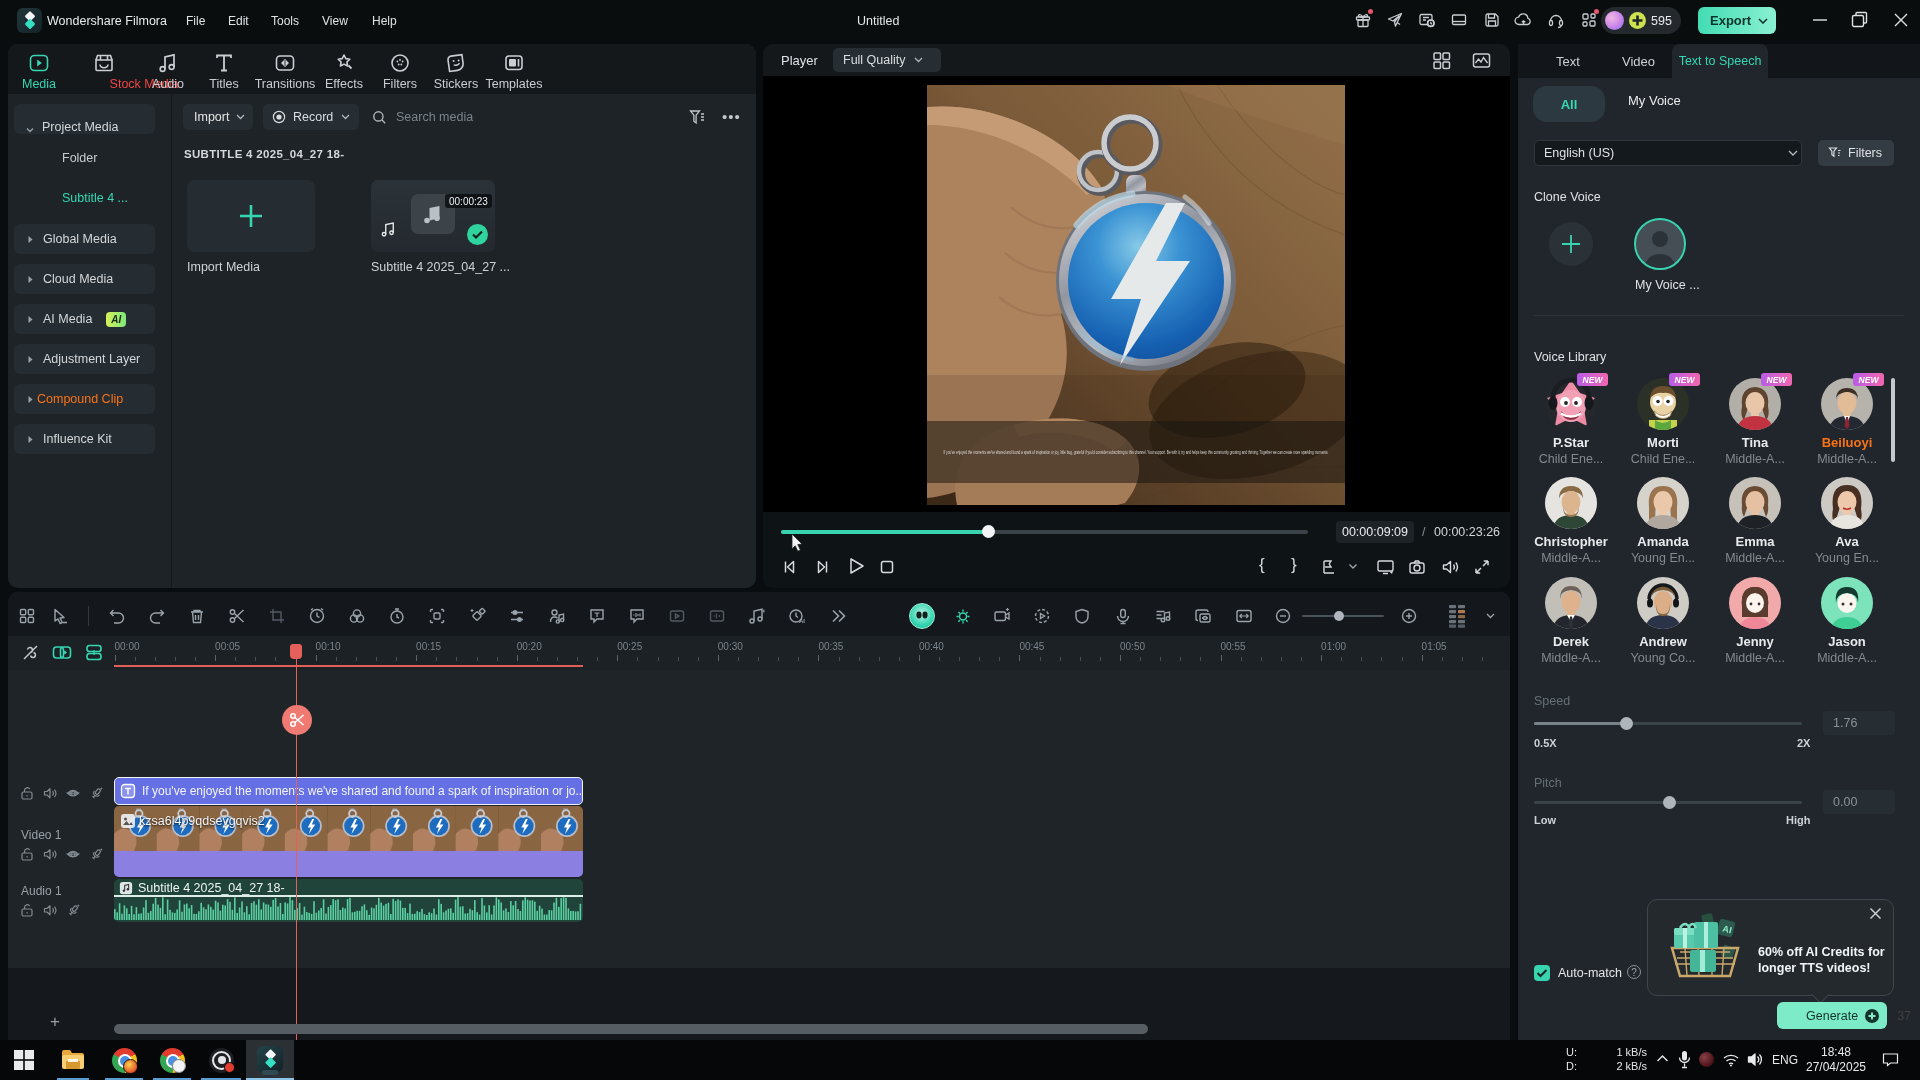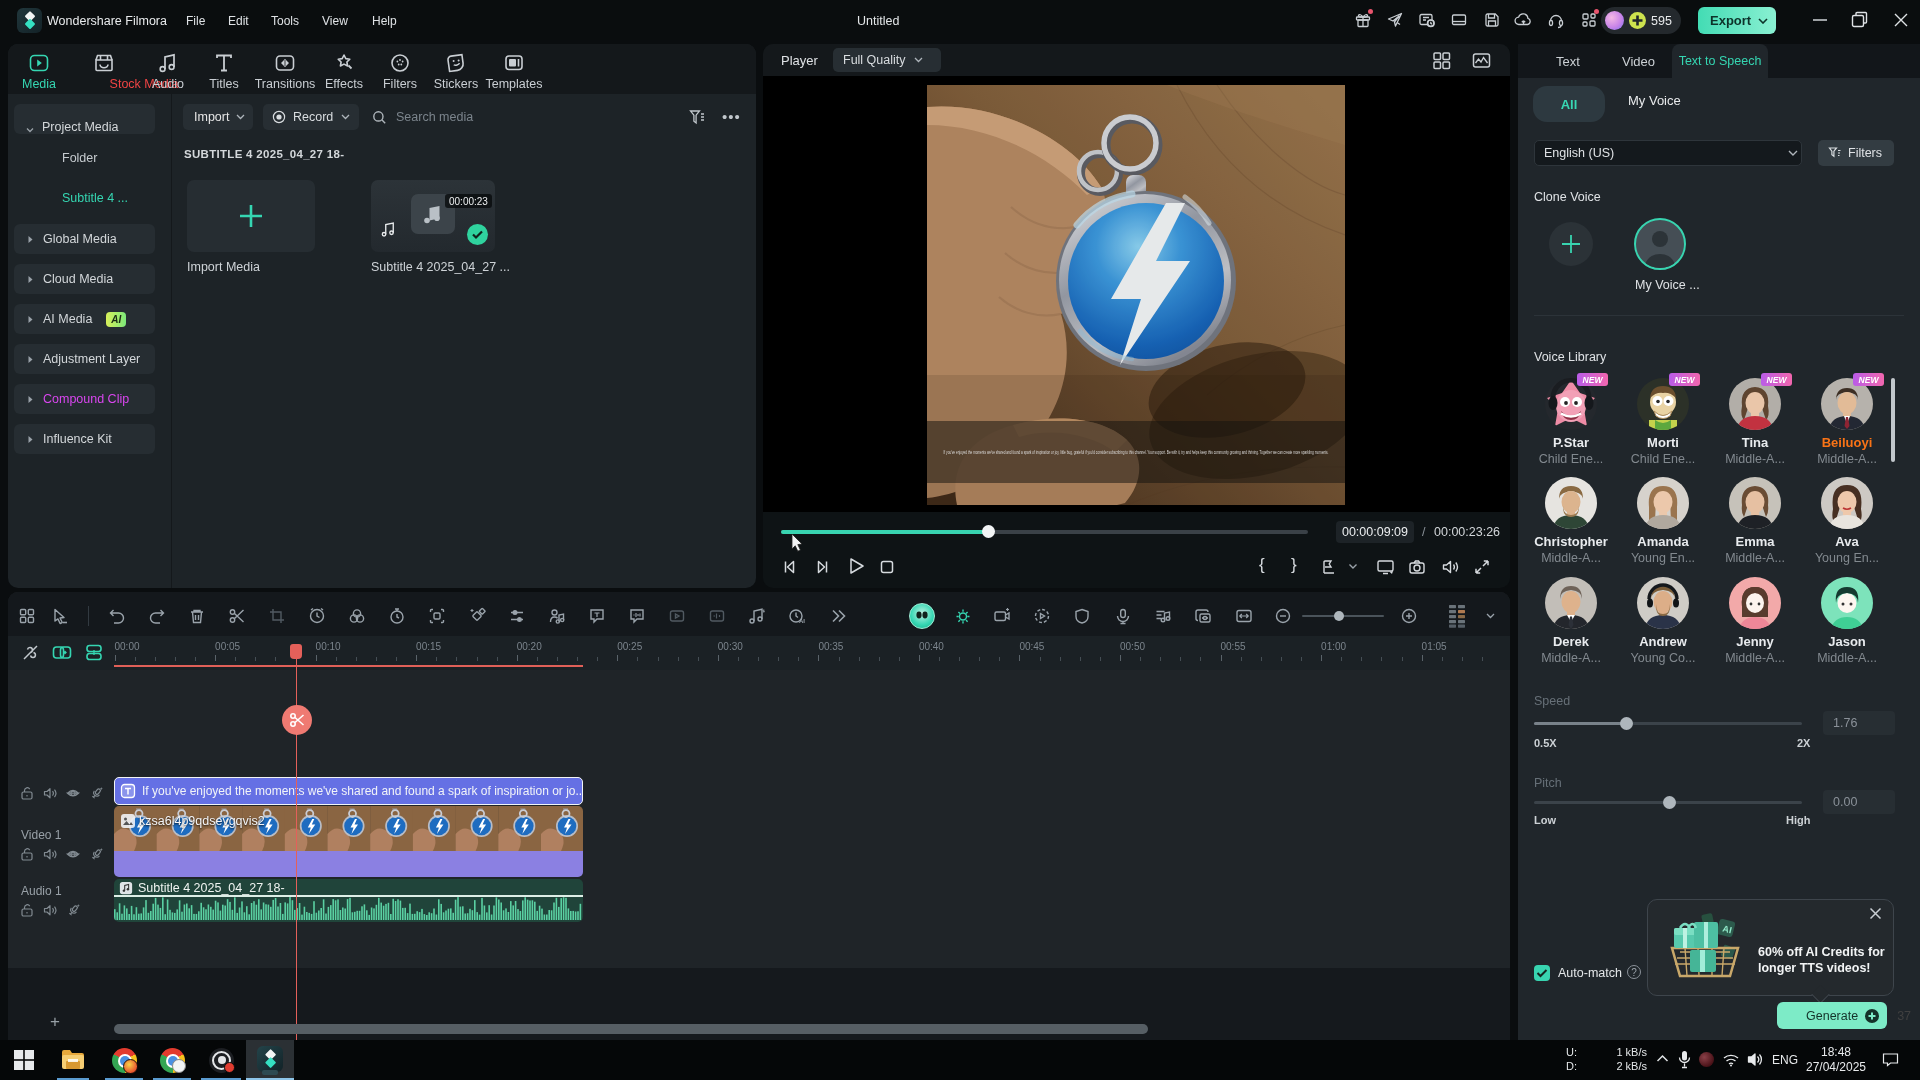--- a/index.html
+++ b/index.html
@@ -192,21 +192,21 @@
     <div class="abs flex" style="left:0;top:248px;width:141px;height:30px;background:#262d32;border-radius:6px;">
       <svg width="7" height="9" viewBox="0 0 7 9" style="margin-left:13px;">
           <path d="M1.5 1l4 3.5-4 3.5z" fill="#9aa2a9"></path>
         </svg>
       <span style="margin-left:9px;font-size:12.5px;color:#d3d7da;">Adjustment Layer</span>
     </div>
     <div class="abs flex" style="left:0;top:288px;width:141px;height:30px;background:#262d32;border-radius:6px;">
       <svg width="7" height="9" viewBox="0 0 7 9" style="margin-left:13px;">
           <path d="M1.5 1l4 3.5-4 3.5z" fill="#9aa2a9"></path>
         </svg>
-      <span style="margin-left:9px;font-size:12.5px;color:#d946ef;">Compound Clip</span>
+      <span style="margin-left:3px;font-size:12.5px;color:#f97316;">Compound Clip</span>
     </div>
     <div class="abs flex" style="left:0;top:328px;width:141px;height:30px;background:#262d32;border-radius:6px;">
       <svg width="7" height="9" viewBox="0 0 7 9" style="margin-left:13px;">
           <path d="M1.5 1l4 3.5-4 3.5z" fill="#9aa2a9"></path>
         </svg>
       <span style="margin-left:9px;font-size:12.5px;color:#d3d7da;">Influence Kit</span>
     </div>
   </div>
 
   <div class="abs" style="left:163px;top:50px;width:1px;height:494px;background:#14181b;"></div>

